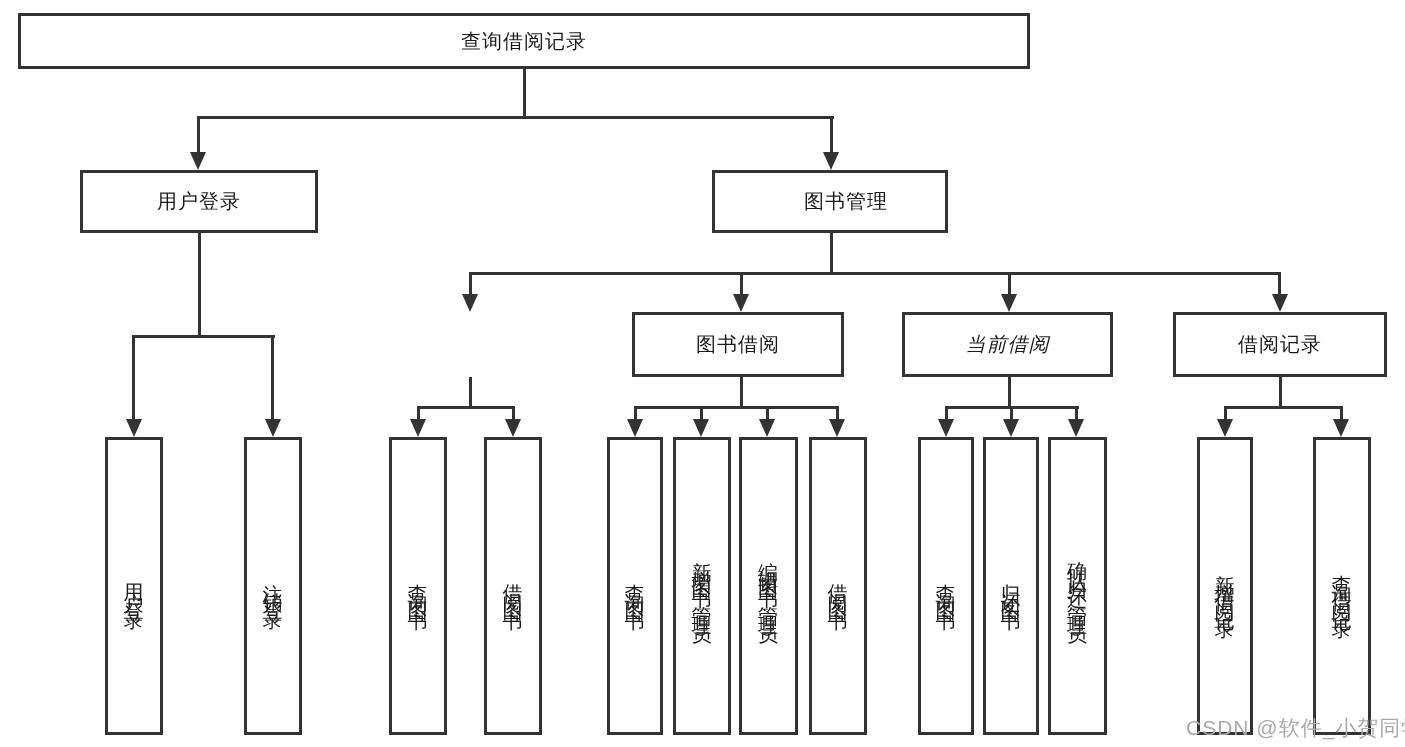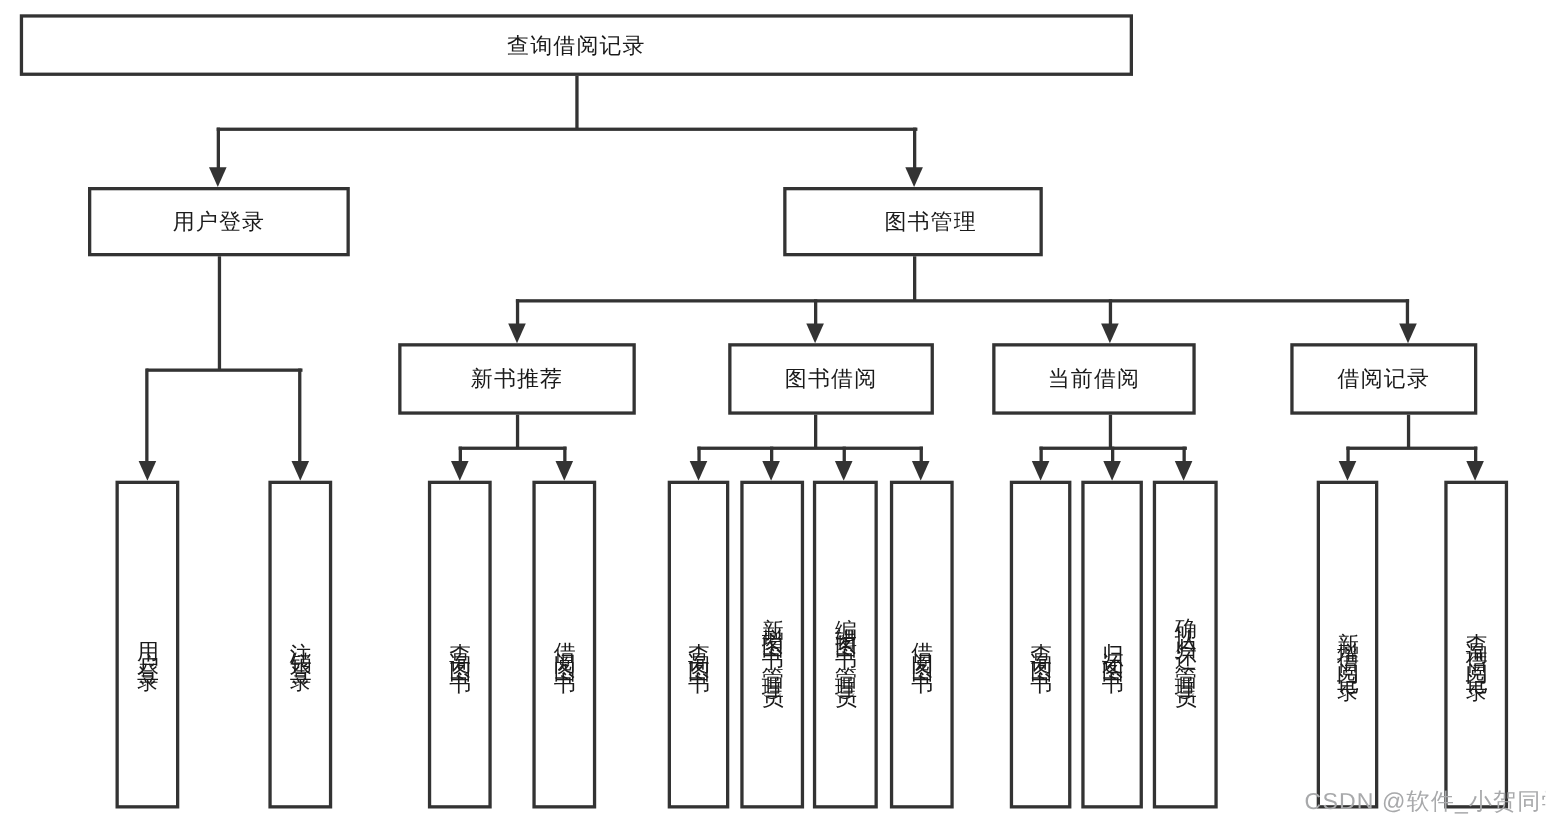--- a/index.html
+++ b/index.html
@@ -78,24 +78,23 @@
   <div class="hline" style="left:469px;top:272px;width:812px;"></div>
   <div class="vline" style="left:469px;top:272px;height:24px;"></div>
   <div class="arrow" style="left:462px;top:294px;"></div>
   <div class="vline" style="left:740px;top:272px;height:24px;"></div>
   <div class="arrow" style="left:733px;top:294px;"></div>
   <div class="vline" style="left:1008px;top:272px;height:24px;"></div>
   <div class="arrow" style="left:1001px;top:294px;"></div>
   <div class="vline" style="left:1278px;top:272px;height:24px;"></div>
   <div class="arrow" style="left:1272px;top:294px;"></div>
 
-  <div class="hbox" style="left:362px;top:312px;width:216px;height:65px;">新书推荐</div>
-  <div class="hbox" style="left:662px;top:312px;width:187px;height:65px;">图书借阅</div>
-  <div class="hbox" style="left:902px;top:312px;width:185px;height:65px;">当前借阅</div>
-  <div class="hbox" style="left:1173px;top:312px;width:170px;height:65px;text-align:center;">借阅记录</div>
+  <div class="hbox" style="left:632px;top:312px;width:212px;height:65px;">图书借阅</div>
+  <div class="hbox" style="left:902px;top:312px;width:211px;height:65px;font-style:italic;">当前借阅</div>
+  <div class="hbox" style="left:1173px;top:312px;width:214px;height:65px;text-align:center;">借阅记录</div>
 
   <div class="vline" style="left:469px;top:377px;height:31px;"></div>
   <div class="hline" style="left:417px;top:406px;width:98px;"></div>
   <div class="vline" style="left:417px;top:406px;height:15px;"></div>
   <div class="arrow" style="left:410px;top:419px;"></div>
   <div class="vline" style="left:512px;top:406px;height:15px;"></div>
   <div class="arrow" style="left:505px;top:419px;"></div>
 
   <div class="vline" style="left:740px;top:377px;height:31px;"></div>
   <div class="hline" style="left:634px;top:406px;width:205px;"></div>

